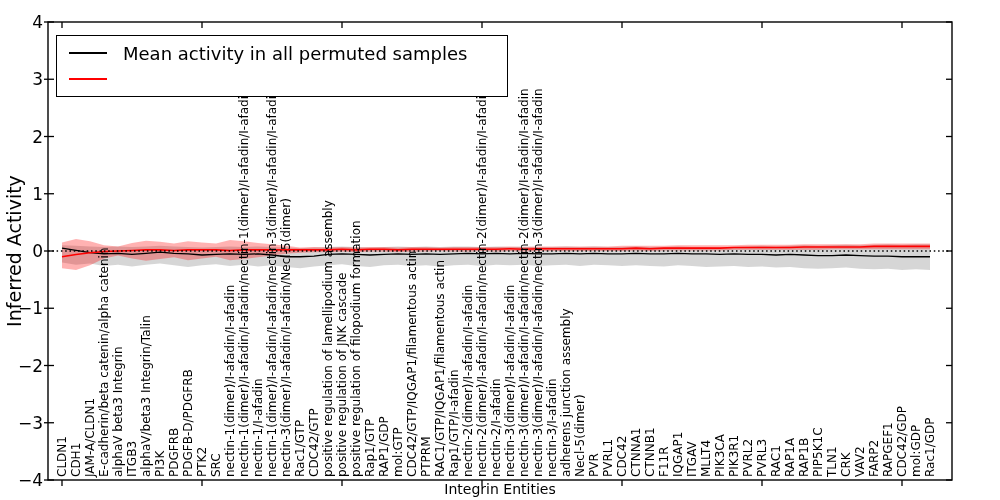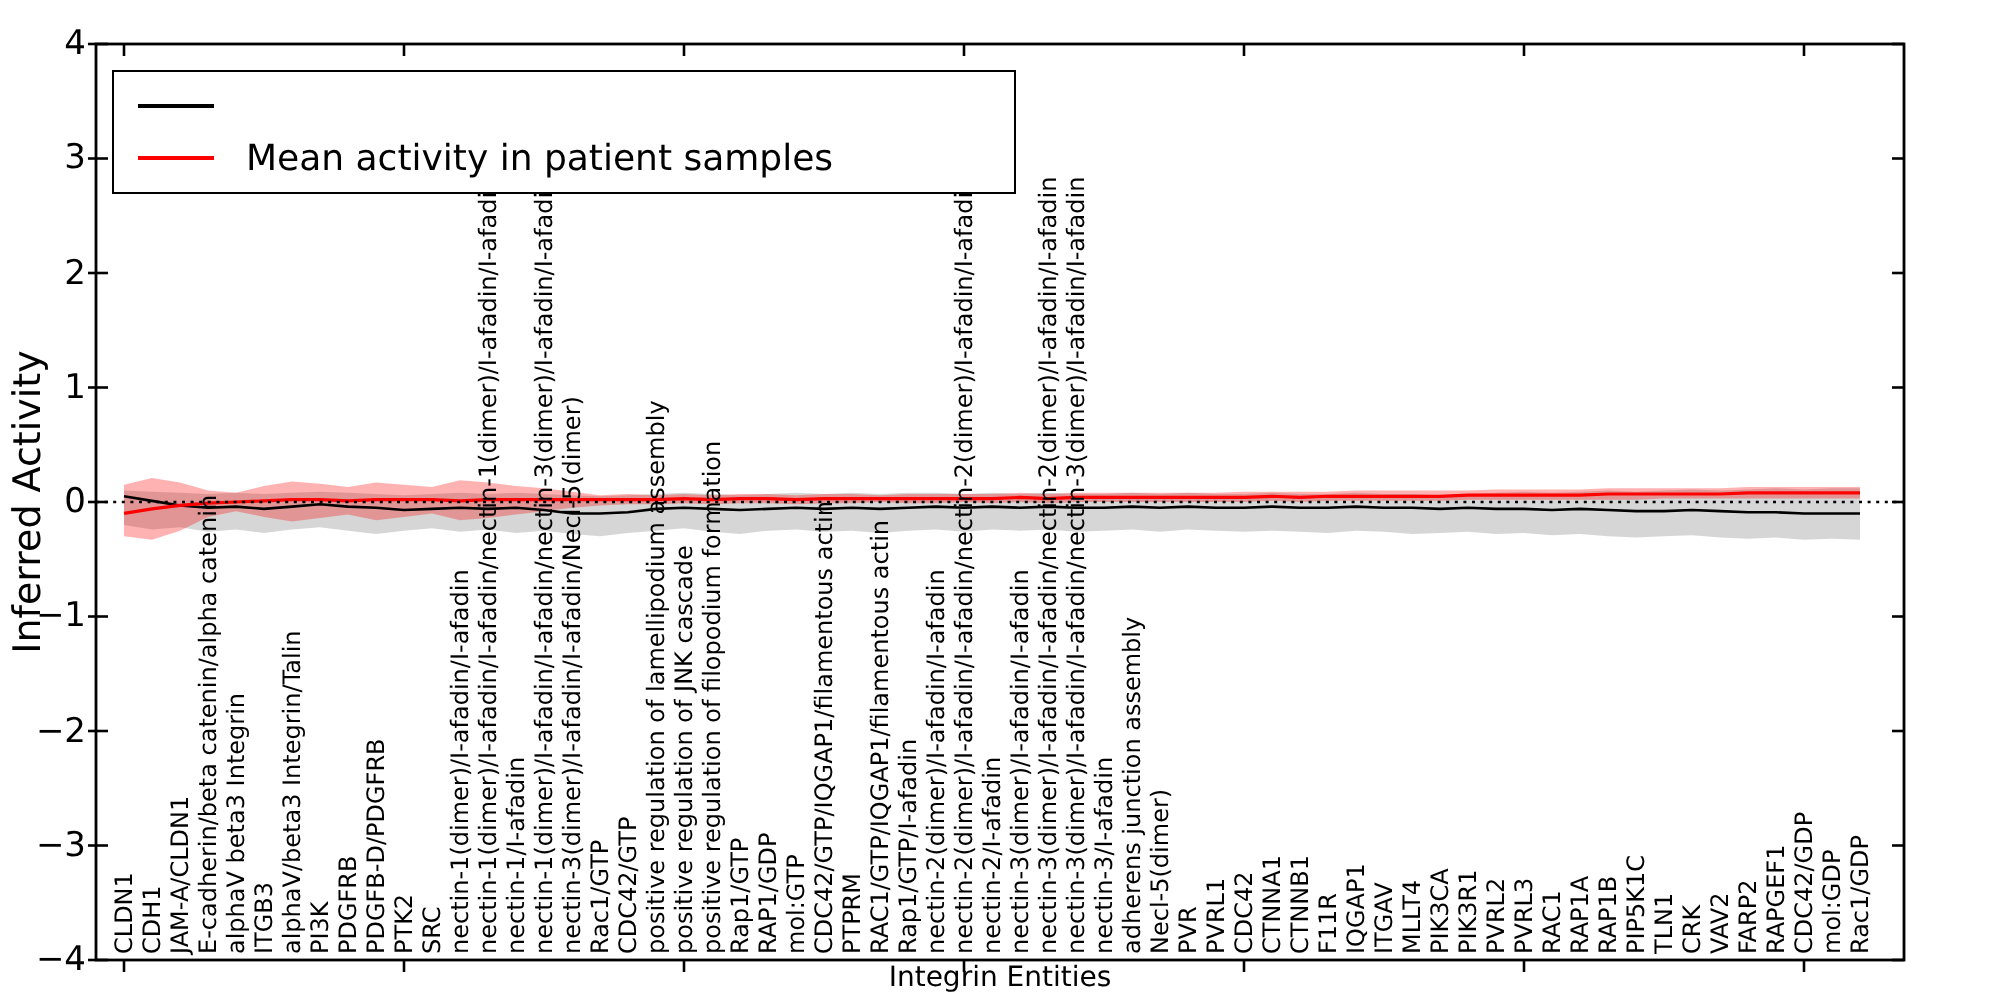--- a/index.html
+++ b/index.html
@@ -145,19 +145,19 @@
       <div class="xcat" style="left: 868px; top: 477px;">FARP2</div>
       <div class="xcat" style="left: 882px; top: 477px;">RAPGEF1</div>
       <div class="xcat" style="left: 896px; top: 477px;">CDC42/GDP</div>
       <div class="xcat" style="left: 910px; top: 477px;">mol:GDP</div>
       <div class="xcat" style="left: 924px; top: 477px;">Rac1/GDP</div>
     </div>
 
   <div class="legend">
     <div class="legend-row">
       <span class="swatch" style="border-top-color: rgb(0, 0, 0);"></span>
+      <span class="legend-label">Mean activity in all permuted samples</span>
     </div>
     <div class="legend-row">
       <span class="swatch" style="border-top-color: rgb(255, 0, 0);"></span>
-      <span class="legend-label">Mean activity in patient samples</span>
     </div>
   </div>
 </div>
 
 </body></html>

